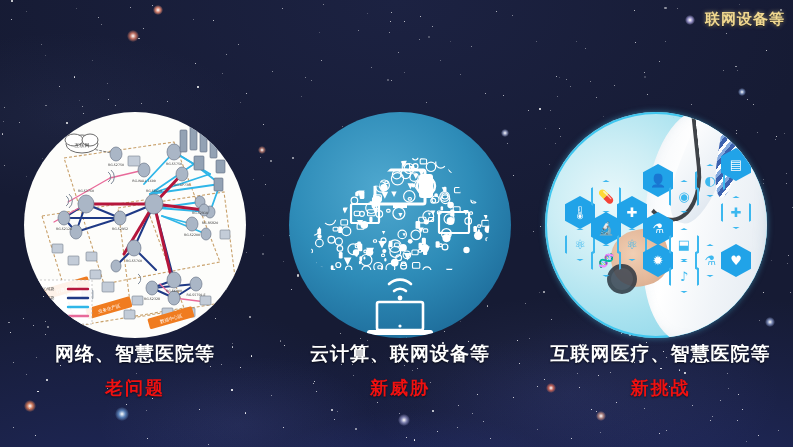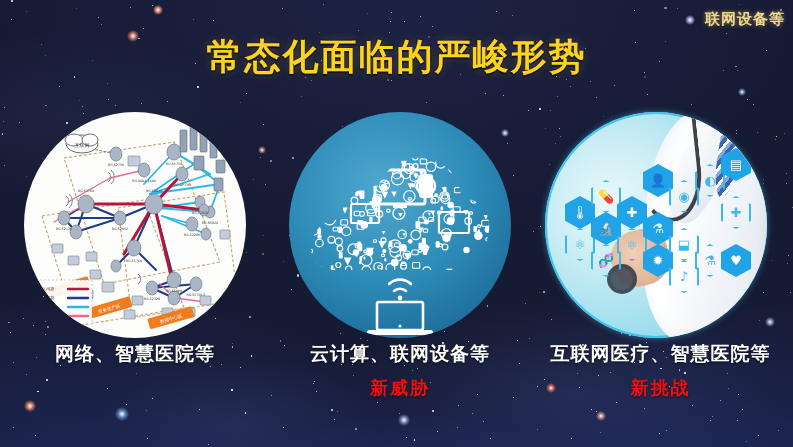--- a/index.html
+++ b/index.html
@@ -575,21 +575,20 @@
       <span class="glow-star" style="left:115px;top:407px;width:14px;height:14px;background:radial-gradient(circle,#fff 0%,rgba(130,190,255,.6) 35%,rgba(0,0,0,0) 72%)"></span>
       <span class="glow-star" style="left:398px;top:414px;width:12px;height:12px;background:radial-gradient(circle,#fff 0%,rgba(200,200,255,.55) 35%,rgba(0,0,0,0) 72%)"></span>
       <span class="glow-star" style="left:596px;top:411px;width:10px;height:10px;background:radial-gradient(circle,#fff 0%,rgba(255,180,150,.6) 35%,rgba(0,0,0,0) 72%)"></span>
       <span class="glow-star" style="left:765px;top:317px;width:10px;height:10px;background:radial-gradient(circle,#fff 0%,rgba(180,200,255,.6) 35%,rgba(0,0,0,0) 72%)"></span>
       <span class="glow-star" style="left:258px;top:146px;width:8px;height:8px;background:radial-gradient(circle,#fff 0%,rgba(255,160,130,.6) 35%,rgba(0,0,0,0) 72%)"></span>
       <span class="glow-star" style="left:501px;top:129px;width:8px;height:8px;background:radial-gradient(circle,#fff 0%,rgba(200,210,255,.6) 35%,rgba(0,0,0,0) 72%)"></span>
     </div>
 
   <div class="logo">联网设备等</div>
 
-  <div class="title">常态化面临的严峻形势</div>
 
   <div class="circles">
 
     <div class="circ" id="circ-1">
       <div class="net">
         <svg width="222" height="226" viewBox="0 0 222 226">
 
           <g stroke="#c8a06a" stroke-width="1.1" fill="none" stroke-dasharray="3 2">
             <path d="M40,46 L150,30 L196,150 L80,172 Z"></path>
             <path d="M18,104 L120,88 L160,196 L52,214 Z"></path>
@@ -1068,20 +1067,21 @@
         <div class="hex out" style="left:176px;top:84px">✚</div>
         <div class="hex fill" style="left:176px;top:132px">♥</div>
       </div>
     </div>
 
   </div>
 
   <div class="caps">
     <div class="capcol" id="cap-1">
       <div class="cap-main">网络、智慧医院等</div>
+      <div class="cap-sub">老问题</div>
     </div>
     <div class="capcol" id="cap-2">
       <div class="cap-main">云计算、联网设备等</div>
       <div class="cap-sub">新威胁</div>
     </div>
     <div class="capcol" id="cap-3">
       <div class="cap-main">互联网医疗、智慧医院等</div>
       <div class="cap-sub">新挑战</div>
     </div>
   </div>

